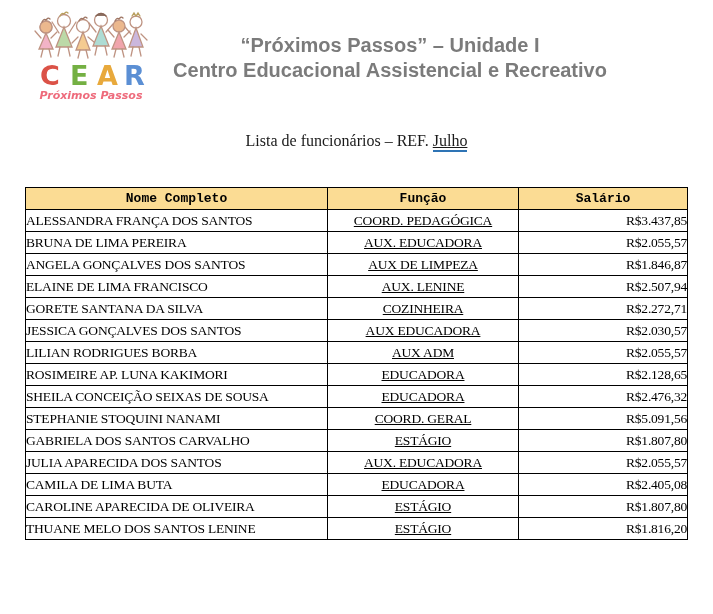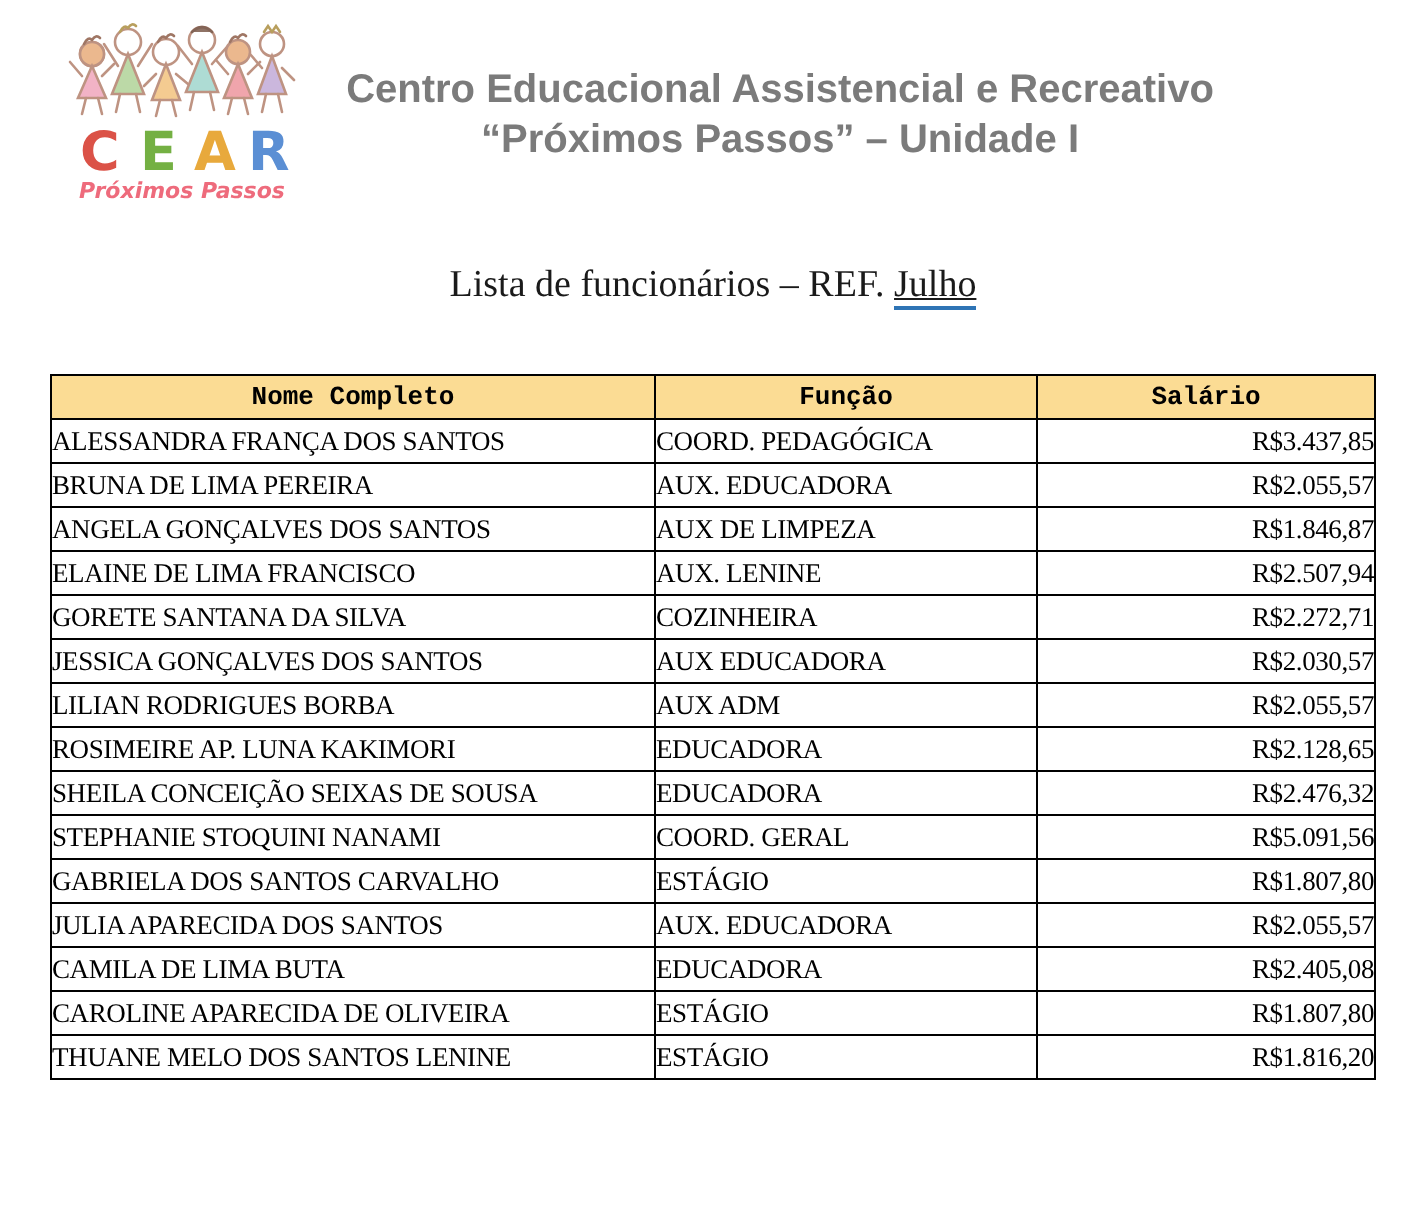--- a/index.html
+++ b/index.html
@@ -15,21 +15,21 @@
   }
   .logo{position:absolute;left:33px;top:6px;width:118px;height:100px;}
   .logo svg{display:block;width:118px;height:100px;}
   .org-title{
     position:absolute;left:120px;top:33px;width:540px;text-align:center;
     font-family:"Liberation Sans", sans-serif;font-weight:bold;font-size:20px;
     line-height:25px;color:var(--title-gray);letter-spacing:0px;
   }
   .doc-title{
     position:absolute;left:0;top:132px;width:713px;margin:0;text-align:center;
-    font-family:"Liberation Serif", serif;font-size:19px;font-weight:normal;
+    font-family:"Liberation Serif", serif;font-size:16px;font-weight:normal;
     white-space:pre-wrap;color:#1a1a1a;
   }
   .doc-title .ref{
     display:inline-block;text-decoration:underline;
     border-bottom:2px solid var(--underline-blue);line-height:1.12;
   }
   table.emp{
     position:absolute;left:25px;top:187px;width:663px;
     border-collapse:collapse;table-layout:fixed;
   }
@@ -42,21 +42,21 @@
     font-family:Liberation Mono, monospace;font-weight:bold;font-size:13px;
     text-align:center;
   }
   th.col-nome{width:301px;text-align:left;padding-left:7px;}
   th.col-funcao{width:190px;}
   th.col-salario{width:168px;margin-top:32px;}
   table.emp td{
     font-family:"Liberation Serif", serif;font-size:13.5px;letter-spacing:-0.2px;
   }
   td.td-nome{text-align:left;padding-left:6px;}
-  td.td-funcao{}
+  td.td-funcao{text-align:center;text-decoration:underline;}
   td.td-salario{text-align:right;}
 </style>
 </head>
 <body>
 
 <div class="page">
 
   <div class="logo">
     <svg viewBox="0 0 118 100" xmlns="http://www.w3.org/2000/svg">
 
@@ -112,22 +112,22 @@
         </g>
       </g>
 
       <text id="cear-text" font-family="DejaVu Sans, sans-serif" font-size="27" font-weight="bold"><tspan x="7" y="79" fill="#db5247">C</tspan><tspan x="37" y="79" fill="#74b043">E</tspan><tspan x="64" y="79" fill="#e8a93c">A</tspan><tspan x="91" y="79" fill="#5b8fd4">R</tspan></text>
 
       <text id="tagline-text" x="58" y="93" text-anchor="middle" font-family="DejaVu Sans, sans-serif" font-size="11" font-weight="bold" font-style="italic" fill="#ee6b7c">Próximos Passos</text>
     </svg>
   </div>
 
   <div class="org-title">
+    <div>“Próximos Passos” – Unidade I</div>
     <div>Centro Educacional Assistencial e Recreativo</div>
-    <div>“Próximos Passos” – Unidade I</div>
   </div>
 
   <h1 class="doc-title"><span>Lista de funcionários – REF. </span><span class="ref">Julho</span></h1>
 
   <table class="emp">
     <thead>
       <tr>
         <th class="col-nome">Nome Completo</th>
         <th class="col-funcao">Função</th>
         <th class="col-salario">Salário</th>

